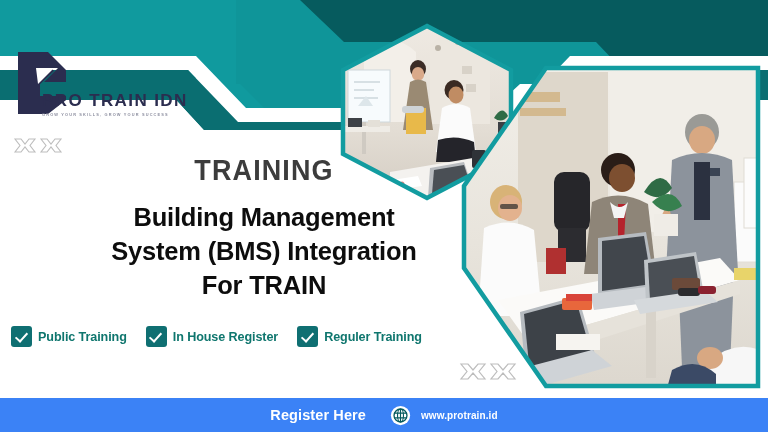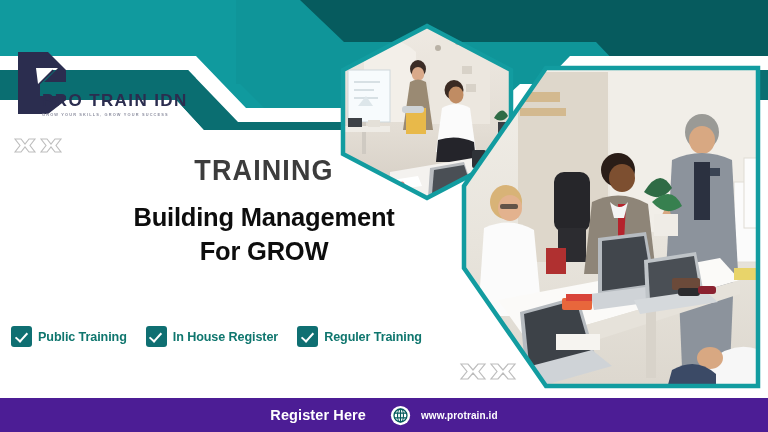--- a/index.html
+++ b/index.html
@@ -155,21 +155,21 @@
     height: 330px;
   }
 
   
   #footer-bar {
     position: absolute;
     left: 0;
     bottom: 0;
     width: 768px;
     height: 34px;
-    background: #4c1d95;
+    background: #3b82f6;
     display: flex;
     align-items: center;
     justify-content: center;
     gap: 24px;
   }
   #register-here {
     font-size: 14.5px;
     font-weight: bold;
     color: #ffffff;
     letter-spacing: 0.1px;
@@ -225,21 +225,22 @@
 
   <svg class="x-deco" id="x-deco-right" viewBox="0 0 60 30" width="60" height="30">
     <path d="M3,4 L10,4 L15,10 L20,4 L27,4 L21,11.5 L27,19 L20,19 L15,13 L10,19 L3,19 L9,11.5 Z" fill="none" stroke="#bdbdbd" stroke-width="1.2"></path>
     <path d="M33,4 L40,4 L45,10 L50,4 L57,4 L51,11.5 L57,19 L50,19 L45,13 L40,19 L33,19 L39,11.5 Z" fill="none" stroke="#bdbdbd" stroke-width="1.2"></path>
   </svg>
 
   <div id="headline-block">
     <div id="eyebrow-training">TRAINING</div>
     <div id="headline-title">
       <span class="tline">Building Management</span>
-      <span class="tline">For GROW</span>
+      <span class="tline">System (BMS) Integration</span>
+      <span class="tline">For TRAIN</span>
     </div>
   </div>
 
   <div id="training-types">
     <div class="type-item">
       <span class="checkbox-icon"></span>
       <span class="type-label">Public Training</span>
     </div>
     <div class="type-item">
       <span class="checkbox-icon"></span>

